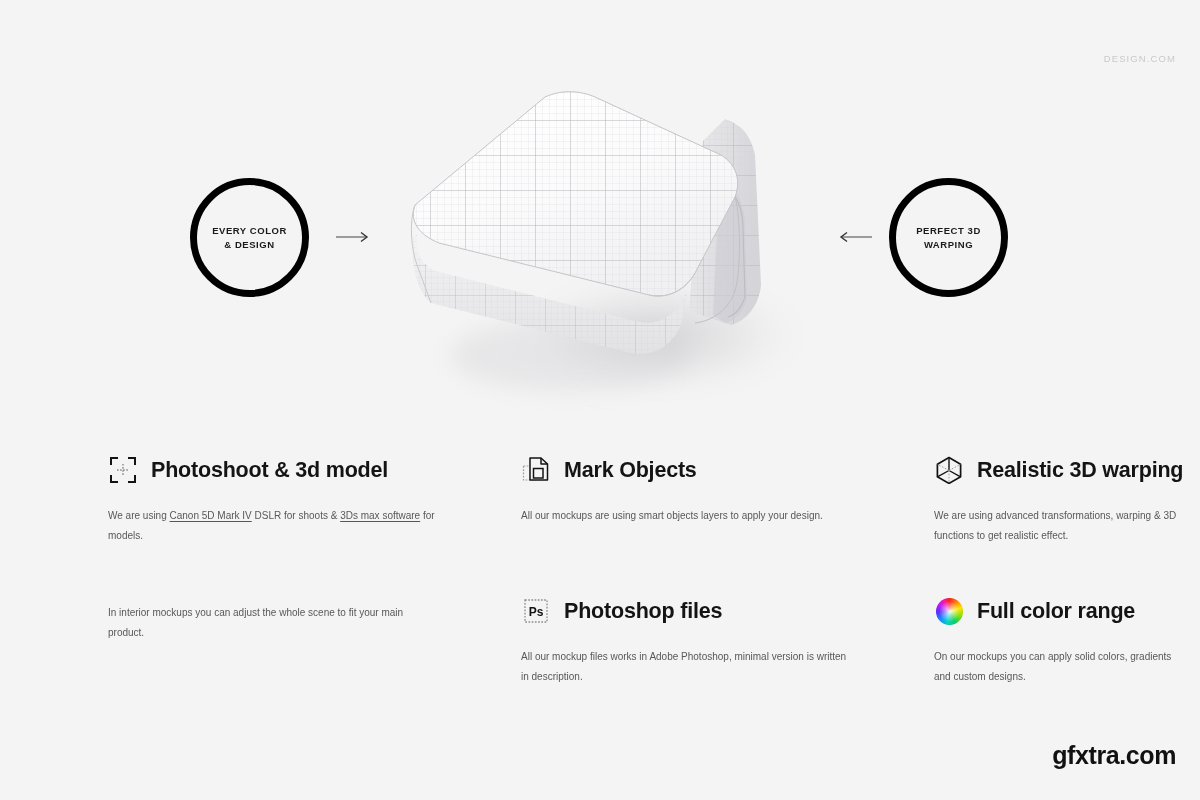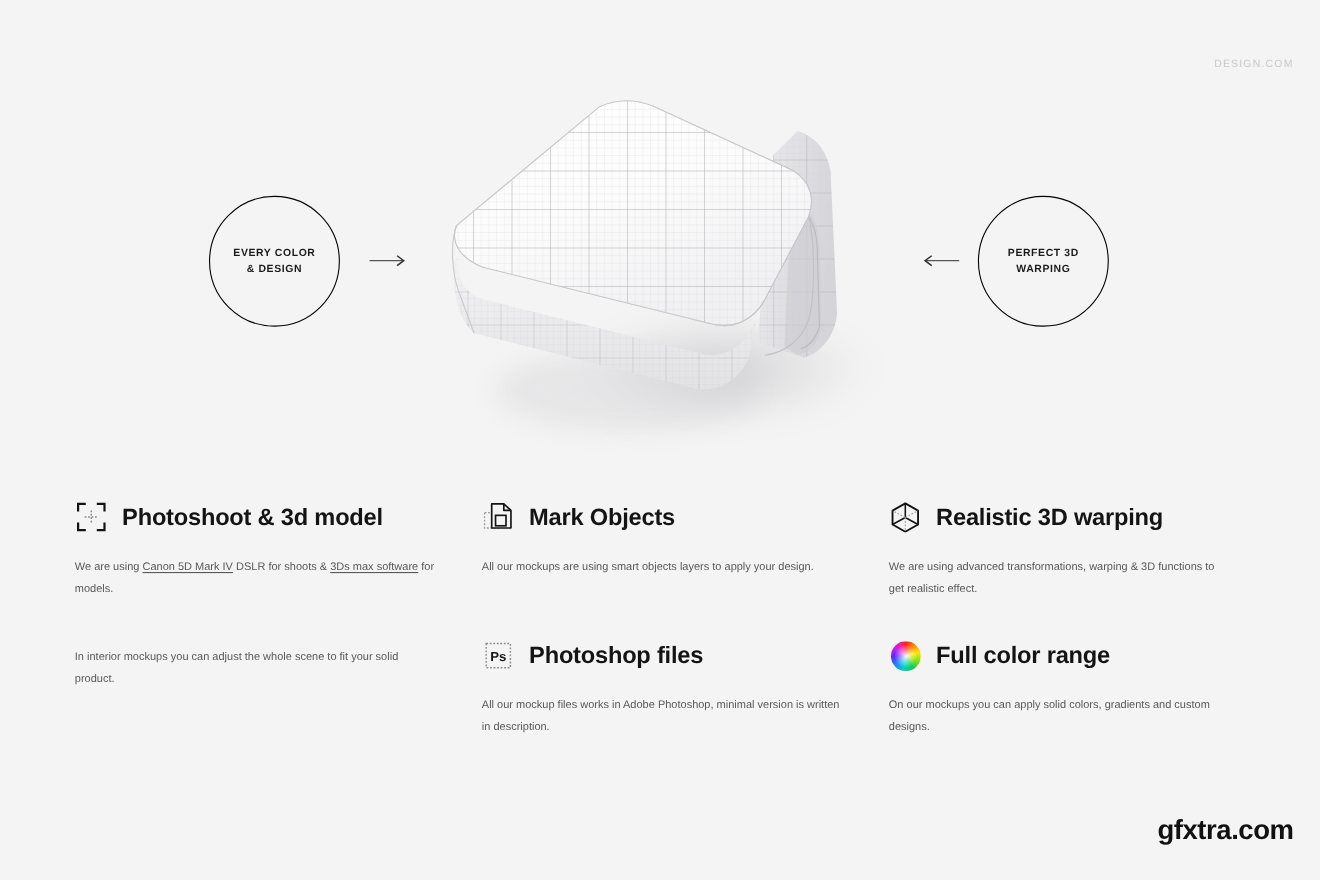--- a/index.html
+++ b/index.html
@@ -33,21 +33,21 @@
   
   .hero {
     position: absolute;
     left: 0; top: 0;
     width: 1200px; height: 430px;
   }
 
   .callout {
     position: absolute;
     width: 119px; height: 119px;
-    border: 1px solid #000000;
+    border: 7px solid #000000;
     border-radius: 50%;
     display: flex;
     align-items: center;
     justify-content: center;
     text-align: center;
     background: transparent;
   }
   .callout-left  { left: 190px; top: 178px; }
   .callout-right { left: 889px; top: 178px; }
   .callout span {
@@ -73,25 +73,26 @@
     left: 395px; top: 85px;
     width: 420px; height: 330px;
   }
   .mockup-wrap svg { display: block; }
 
   
   .features {
     position: absolute;
     left: 0; top: 448px;
     width: 1200px;
-    padding: 0 68px 0 68px;
+    padding: 0 68px 0 108px;
     display: grid;
     grid-template-columns: 370px 370px 1fr;
     grid-template-rows: auto auto;
     row-gap: 28px;
+    gap: 43px;
   }
   .feature { padding-right: 24px; }
 
   .feature-head {
     display: flex;
     align-items: center;
     gap: 13px;
     height: 44px;
   }
   .feature-icon {
@@ -289,21 +290,21 @@
           <line x1="14" y1="14.5" x2="2.4" y2="8.2" stroke="#9e9e9e" stroke-width="1" stroke-dasharray="1.6 1.6"></line>
           <line x1="14" y1="14.5" x2="25.6" y2="8.2" stroke="#9e9e9e" stroke-width="1" stroke-dasharray="1.6 1.6"></line>
         </svg>
       </span>
       <span class="feature-title">Realistic 3D warping</span>
     </div>
     <p class="feature-desc">We are using advanced transformations, warping &amp; 3D functions to get realistic effect.</p>
   </div>
 
   <div class="feature">
-    <p class="feature-desc">In interior mockups you can adjust the whole scene to fit your solid product.</p>
+    <p class="feature-desc">In interior mockups you can adjust the whole scene to fit your main product.</p>
   </div>
 
   <div class="feature">
     <div class="feature-head">
       <span class="feature-icon">
         <svg width="28" height="28" viewBox="0 0 28 28">
           <rect x="3" y="3" width="22" height="22" fill="none" stroke="#8d8d8d" stroke-width="1.3" stroke-dasharray="1.7 1.5"></rect>
           <text x="14" y="19.3" text-anchor="middle" font-family="Liberation Sans, sans-serif" font-size="12" font-weight="bold" fill="#131313">Ps</text>
         </svg>
       </span>

